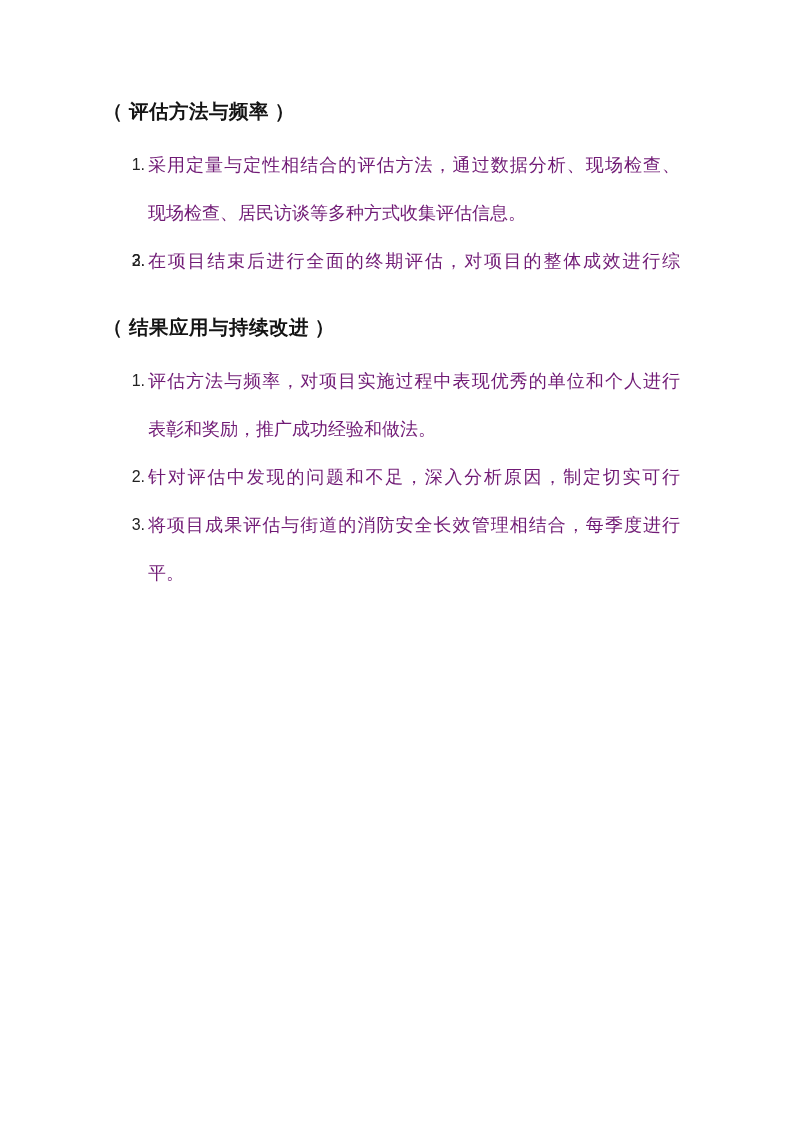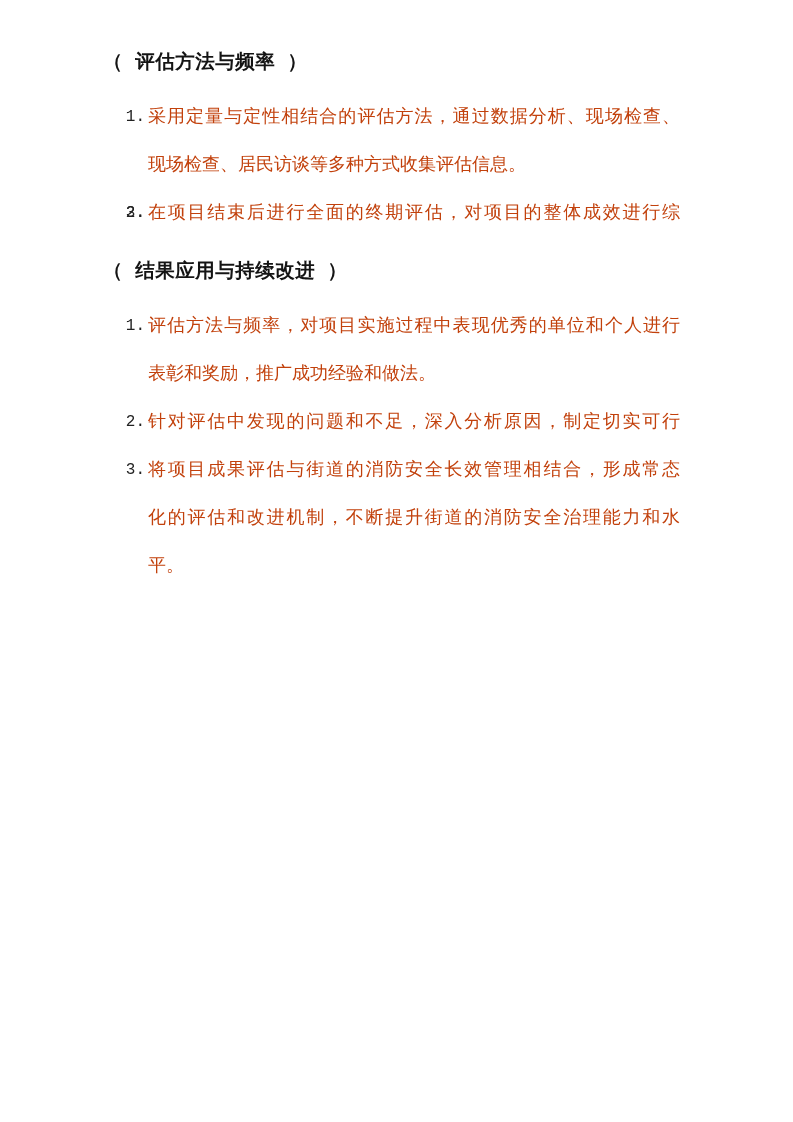--- a/index.html
+++ b/index.html
@@ -9,55 +9,55 @@
   }
   body {
     width: 793px;
     height: 1122px;
   }
   .page {
     box-sizing: border-box;
     width: 793px;
     height: 804px;
     background: #ffffff;
-    padding: 48px 113px 0 103px;
-    font-family: Liberation Mono, monospace;
+    padding: 96px 113px 0 103px;
+    font-family: Liberation Sans, sans-serif;
     color: #1f1f1f;
   }
   .section-heading {
     margin: 0 0 15px 0;
     font-size: 19.5px;
     line-height: 30px;
     font-weight: bold;
     color: #141414;
     letter-spacing: 0.5px;
   }
   .section + .section {
-    margin-top: 20px;
+    margin-top: 27px;
   }
   .list-item {
     position: relative;
     padding-left: 45px;
   }
   .item-number {
     position: absolute;
     left: 0;
     top: 0;
     width: 42px;
     text-align: right;
     font-size: 16px;
     line-height: 48px;
     color: #222222;
   }
   .text-line {
     font-size: 18px;
     line-height: 48px;
     text-align: justify;
     text-align-last: justify;
-    color: #c2410c;
+    color: #701a75;
   }
   .text-line.last {
     text-align-last: left;
   }
 </style>
 </head>
 <body>
 
 <div class="page">
 
@@ -89,19 +89,18 @@
       <div class="text-line last">表彰和奖励，推广成功经验和做法。</div>
     </div>
 
     <div class="list-item">
       <span class="item-number">2.</span>
       <div class="text-line">针对评估中发现的问题和不足，深入分析原因，制定切实可行</div>
     </div>
 
     <div class="list-item">
       <span class="item-number">3.</span>
-      <div class="text-line">将项目成果评估与街道的消防安全长效管理相结合，形成常态</div>
-      <div class="text-line">化的评估和改进机制，不断提升街道的消防安全治理能力和水</div>
+      <div class="text-line">将项目成果评估与街道的消防安全长效管理相结合，每季度进行</div>
       <div class="text-line last">平。</div>
     </div>
   </div>
 
 </div>
 
 </body></html>

